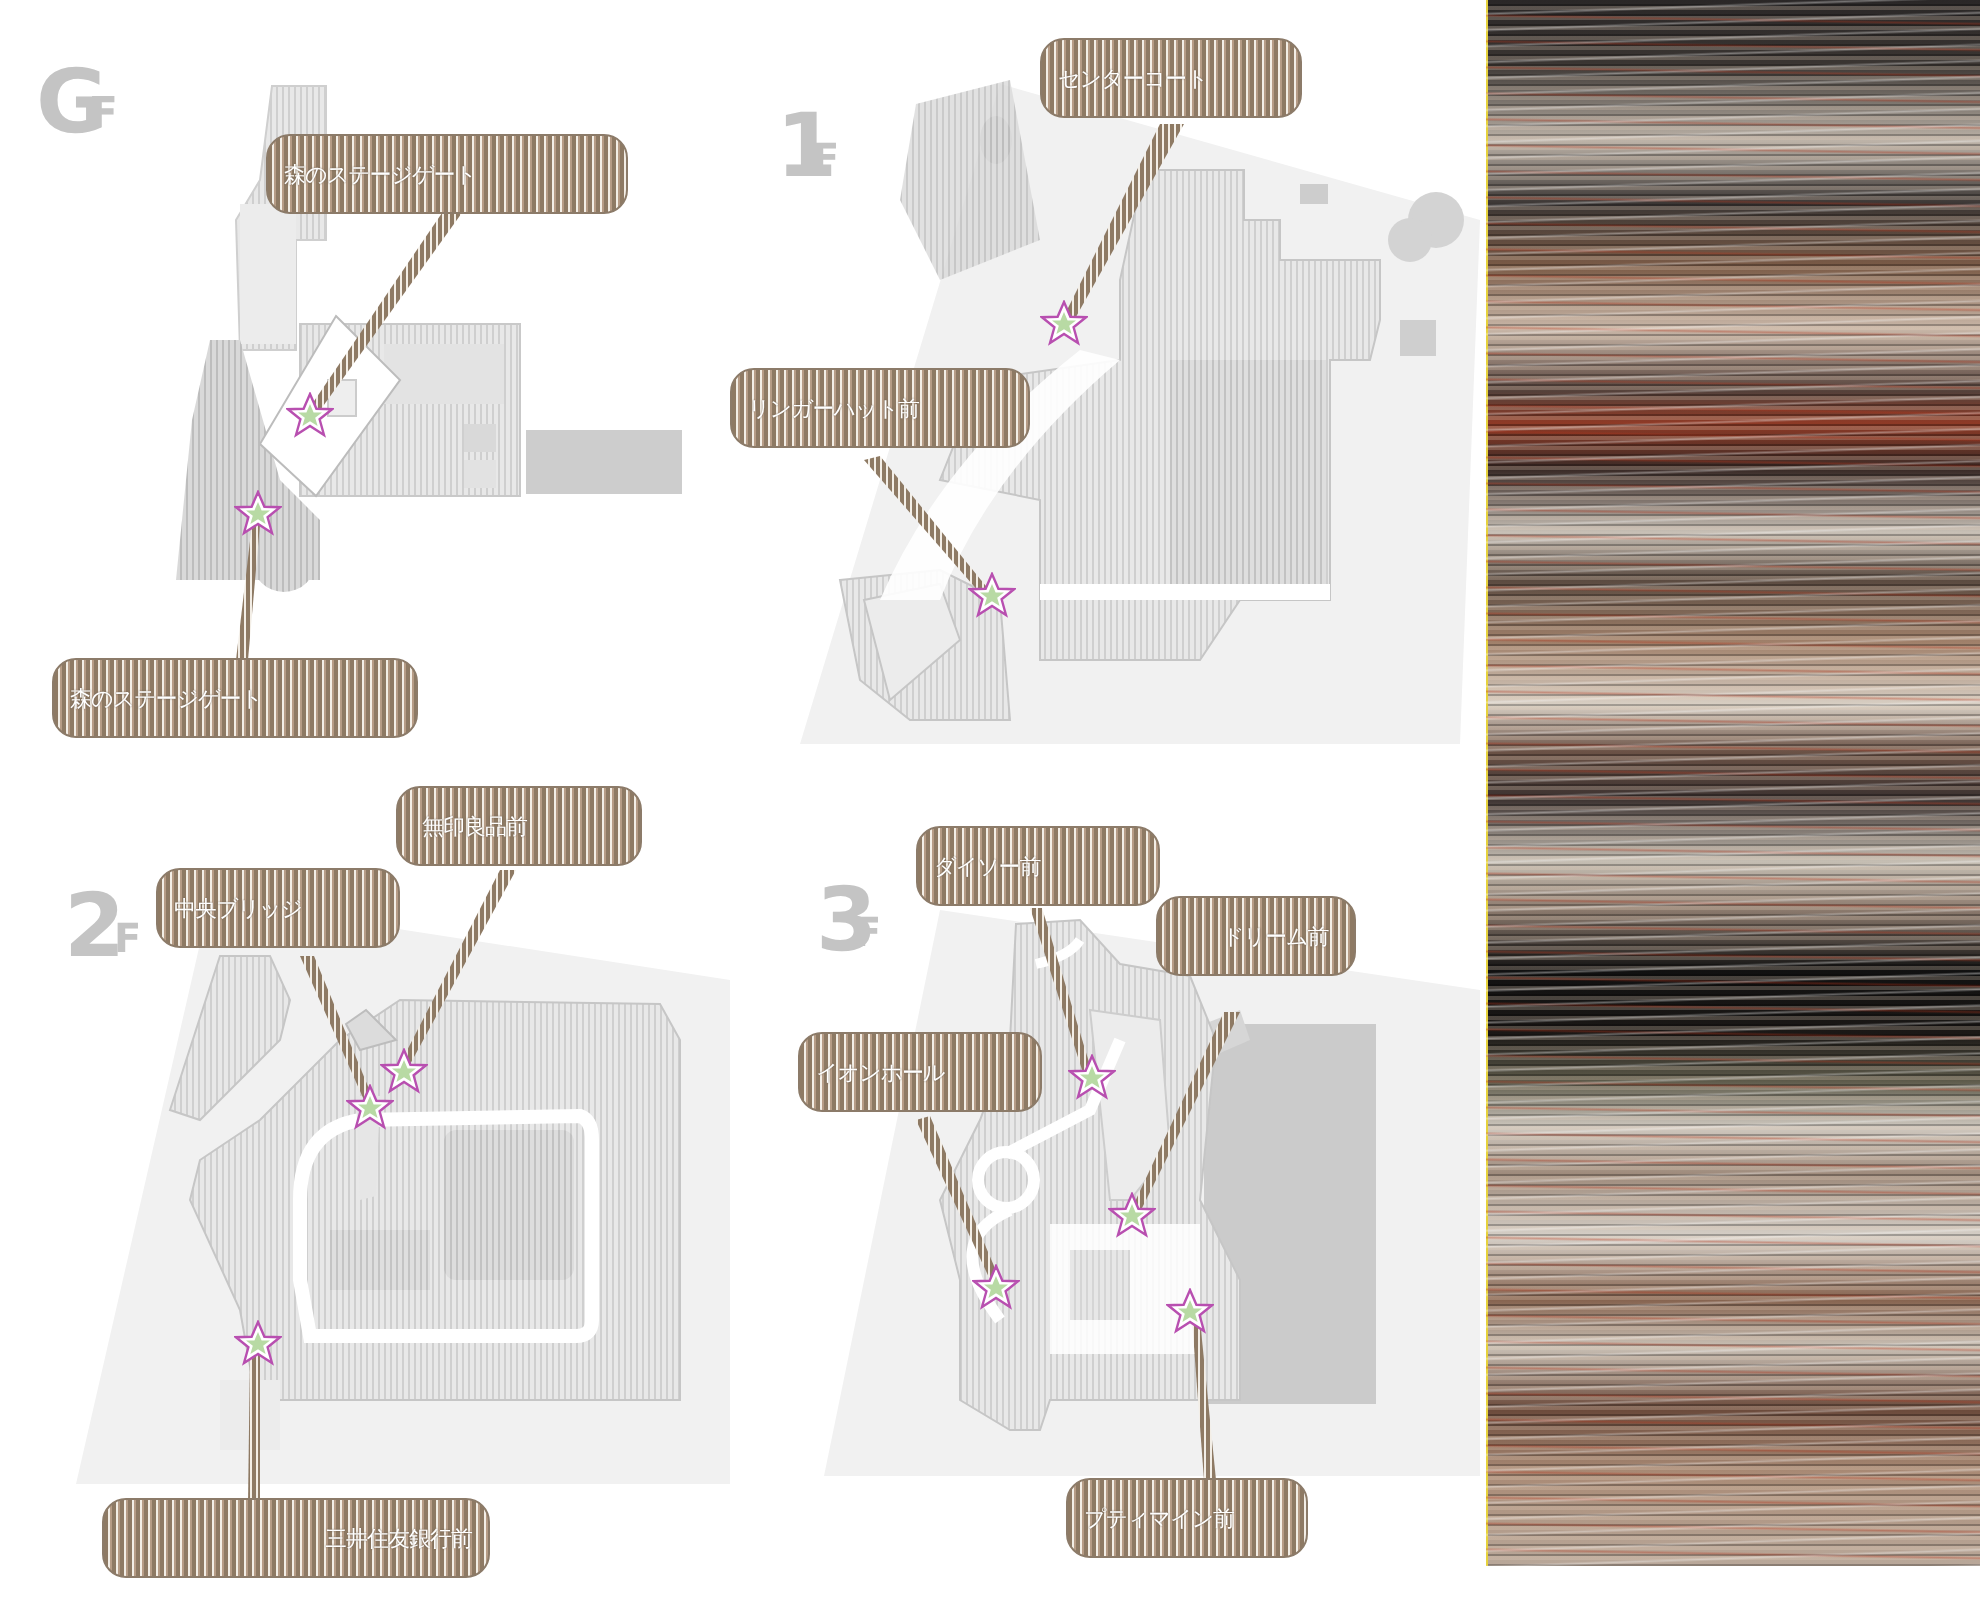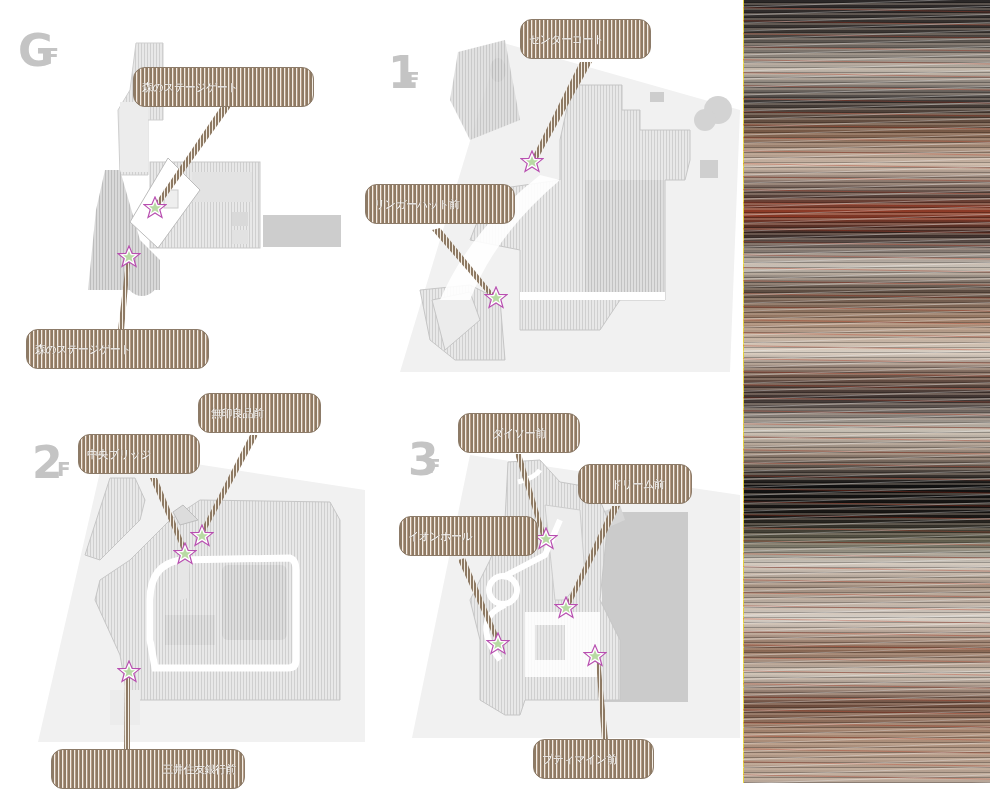--- a/index.html
+++ b/index.html
@@ -177,20 +177,20 @@
   <div class="callout" style="left:133px; top:67px; width:181px;"><span>森のステージゲート</span></div>
   <div class="callout" style="left:26px; top:329px; width:183px;"><span>森のステージゲート</span></div>
 
   <div class="callout" style="left:520px; top:19px; width:131px;"><span>センターコート</span></div>
   <div class="callout" style="left:349px; top:184px; width:150px;margin-left:16px;"><span>リンガーハット前</span></div>
 
   <div class="callout" style="left:78px; top:434px; width:122px;"><span>中央ブリッジ</span></div>
   <div class="callout" style="left:198px; top:393px; width:123px;padding-left:12px;"><span>無印良品前</span></div>
   <div class="callout" style="left:51px; top:749px; width:194px;text-align:right;"><span>三井住友銀行前</span></div>
 
-  <div class="callout" style="left:458px; top:413px; width:122px;text-align:center;"><span>ダイソー前</span></div>
-  <div class="callout" style="left:578px; top:464px; width:114px;padding-left:32px;"><span>ドリーム前</span></div>
-  <div class="callout" style="left:399px; top:516px; width:139px;"><span>イオンホール</span></div>
+  <div class="callout" style="left:458px; top:413px; width:122px;"><span>ダイソー前</span></div>
+  <div class="callout" style="left:578px; top:448px; width:100px;padding-left:32px;"><span>ドリーム前</span></div>
+  <div class="callout" style="left:399px; top:516px; width:122px;"><span>イオンホール</span></div>
   <div class="callout" style="left:533px; top:739px; width:121px;"><span>プティマイン前</span></div>
 
   <div class="photo"></div>
   <div class="photo-streaks"></div>
 </div>
 
 </body></html>

